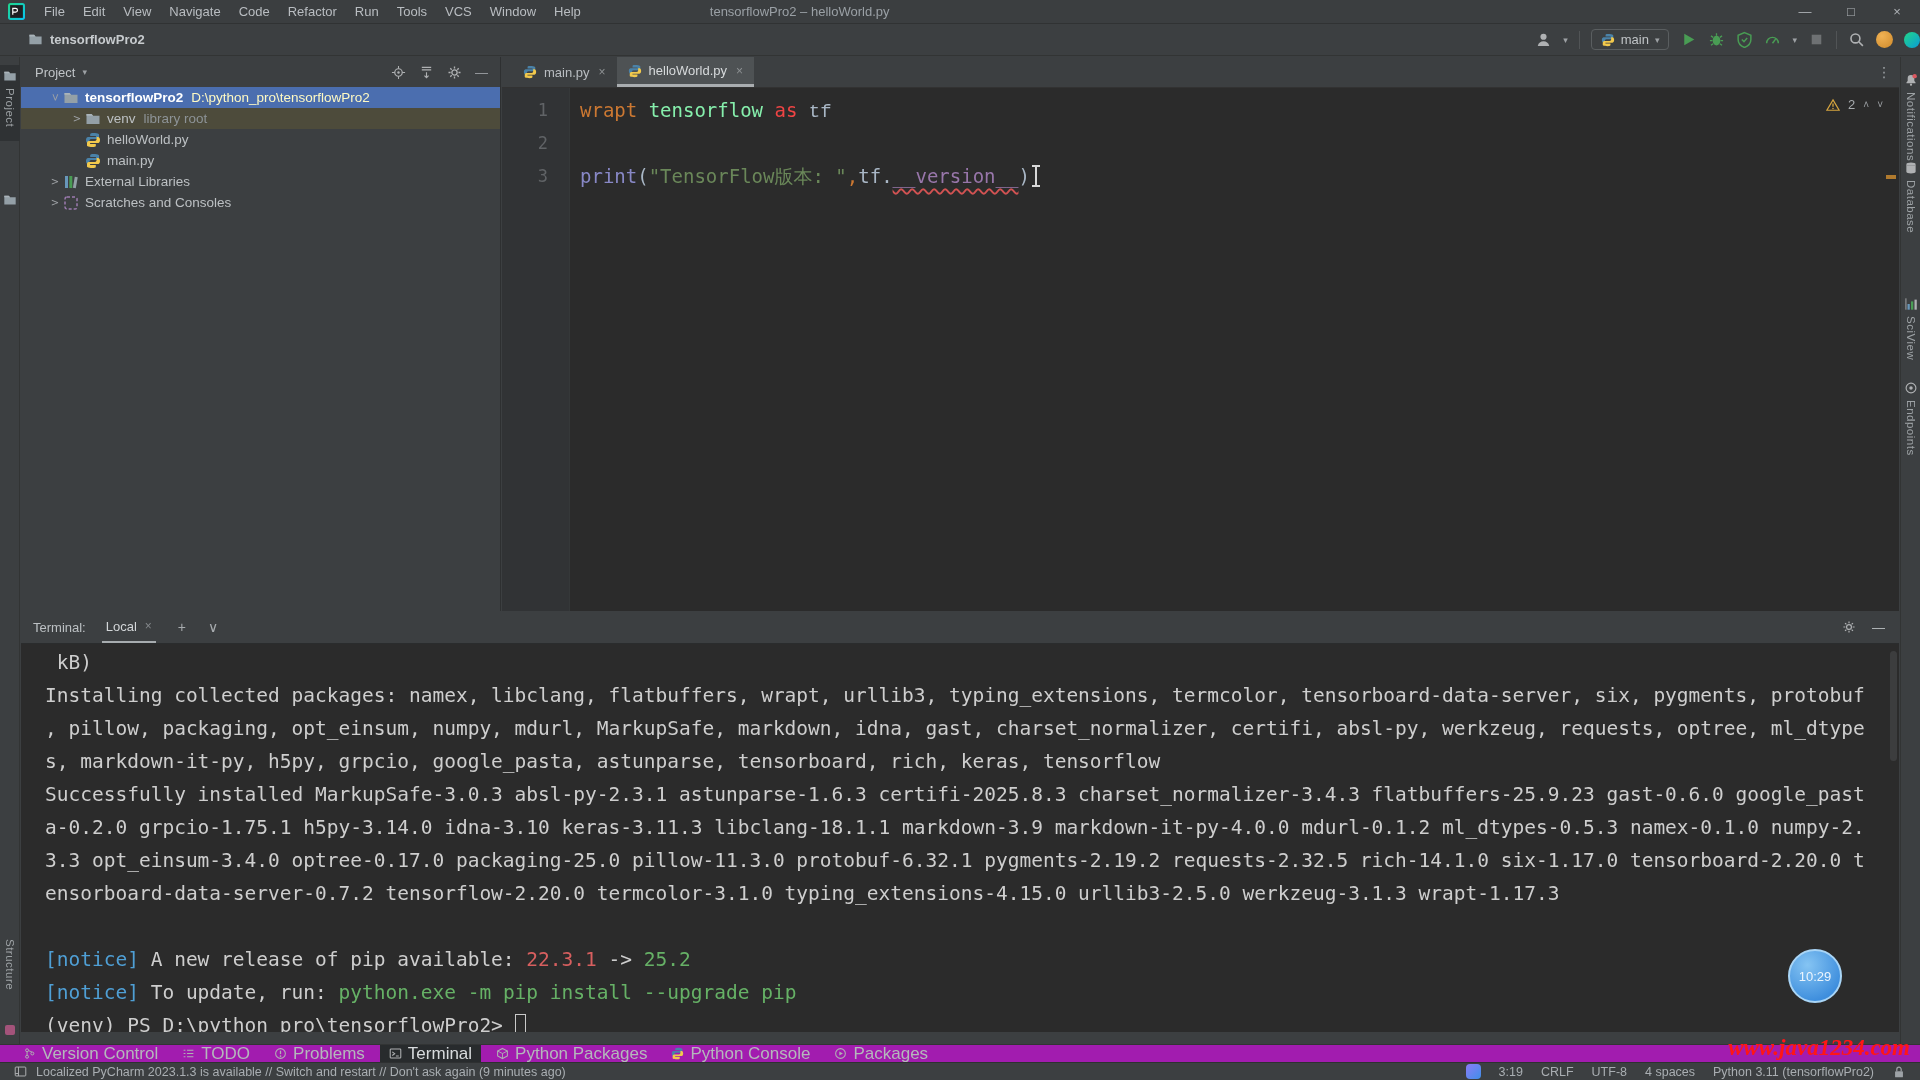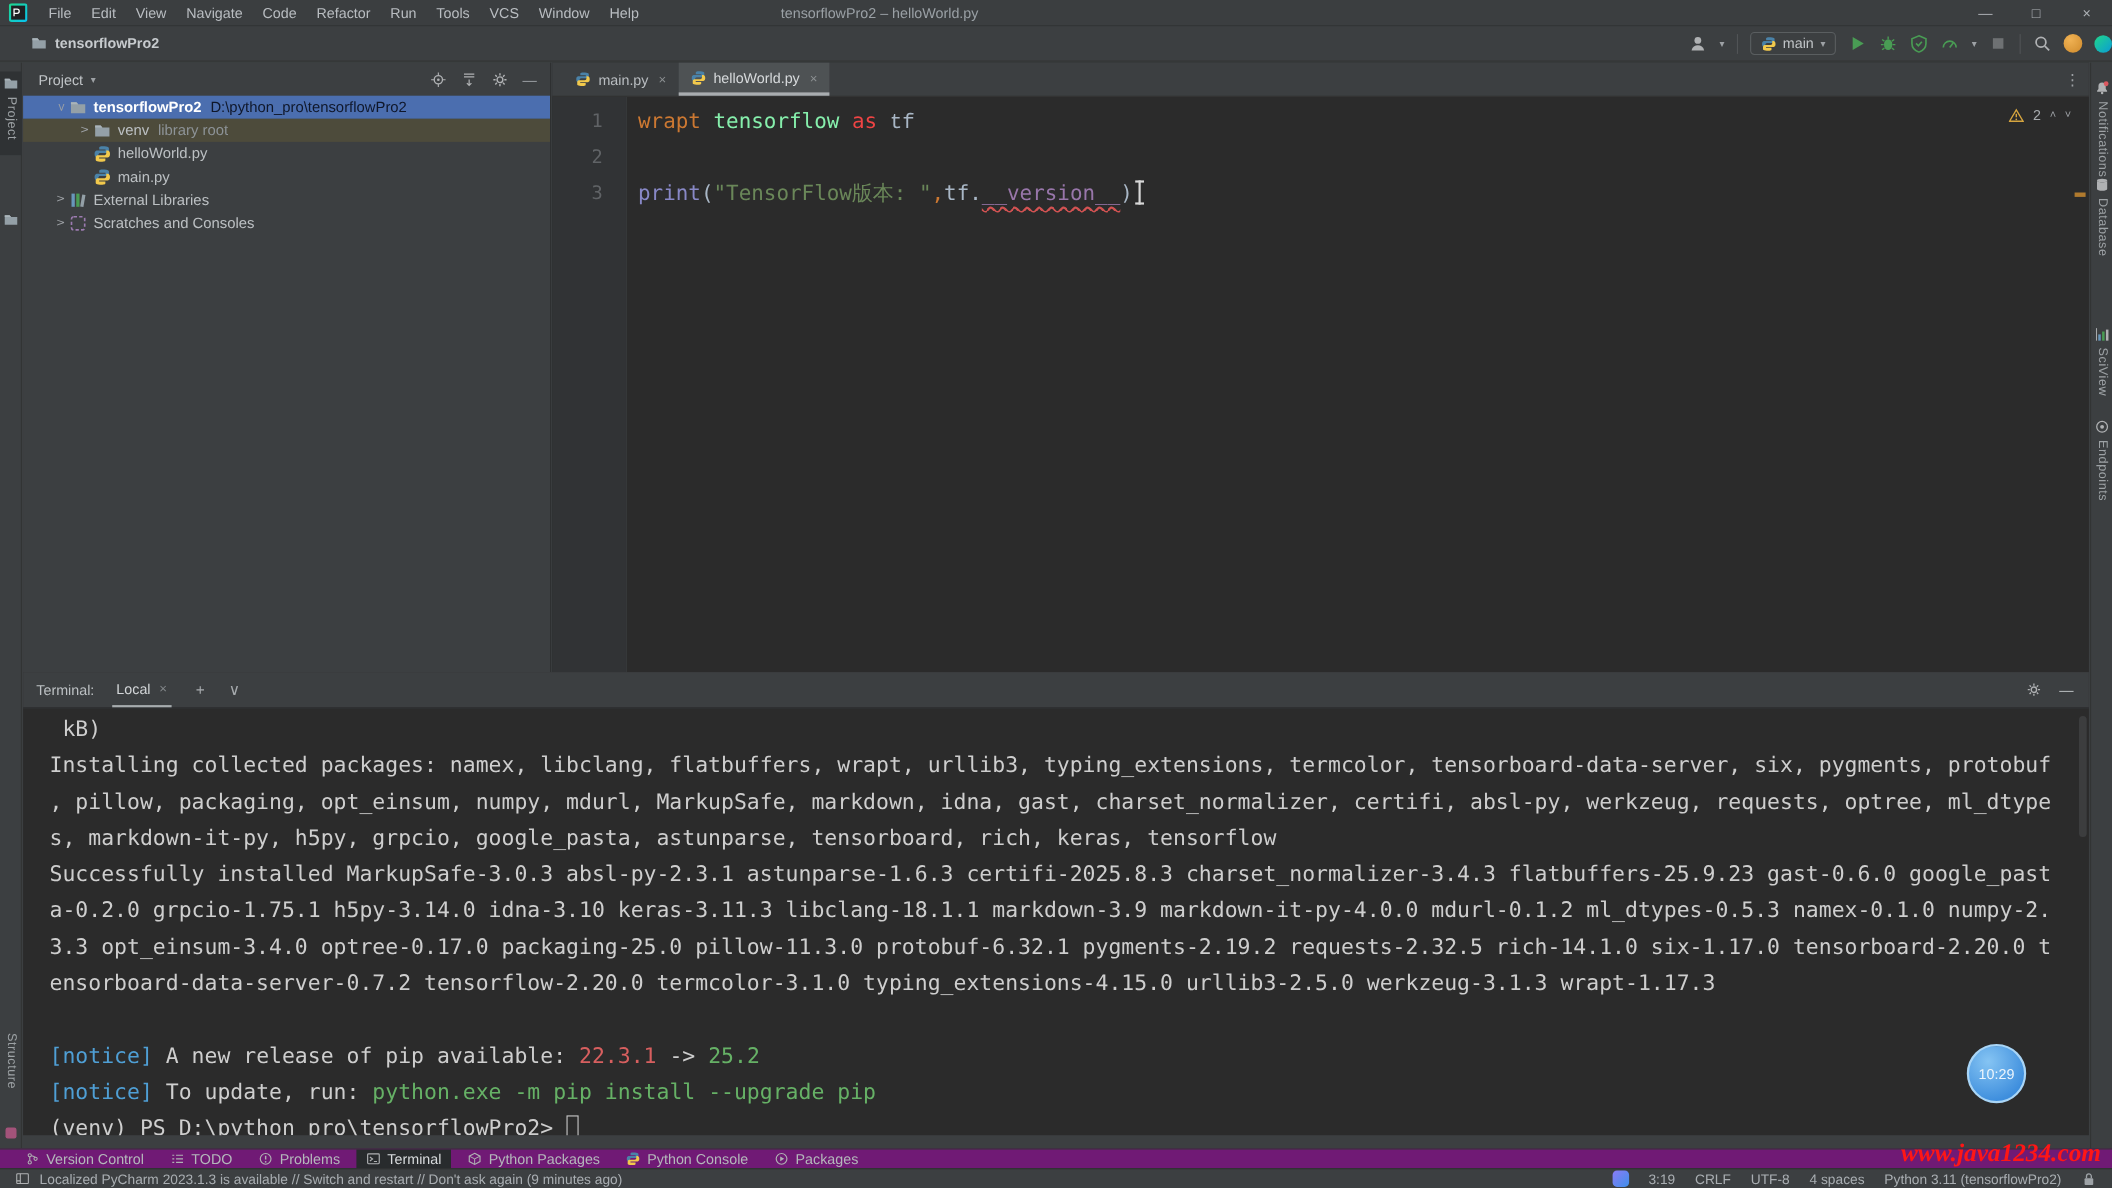--- a/index.html
+++ b/index.html
@@ -55,21 +55,21 @@
   .pp-icons .sicon{width:15px;height:15px;}
   .ppminus{color:#9da1a5;font-size:13px;}
   .tree-row{height:21px;display:flex;align-items:center;font-size:13.5px;color:#bcc0c3;white-space:nowrap;}
   .tree-row.selected{background:#4b6eaf;color:#e8ecf0;}
   .tree-row.library{background:#4d4b3b;}
   .chev{width:16px;font-size:10px;color:#9da1a5;text-align:center;flex:none;}
   .chev.down{transform:rotate(90deg);}
   .ticon{width:16px;height:16px;margin-right:6px;flex:none;}
   .tname.bold{font-weight:bold;color:#ffffff;}
   .thint{margin-left:8px;color:#8d9397;}
-  .tree-row.selected .thint{color:#0f172a;}
+  .tree-row.selected .thint{color:#fef9c3;}
 
   
   #editor{position:absolute;left:502px;top:57px;right:21px;height:554px;background:#2b2b2b;}
   .tabbar{height:31px;background:#3c3f41;border-bottom:1px solid #323232;display:flex;align-items:stretch;padding-left:10px;}
   .tab{display:flex;align-items:center;gap:7px;padding:0 11px;font-size:13px;color:#b9bdc1;}
   .tab .ic{width:14px;height:14px;}
   .tab .x{color:#8d9193;font-size:12px;margin-left:2px;}
   .tab.active{background:#4e5254;border-bottom:3px solid #a9adb0;color:#d7dadc;}
   .tab-overflow{margin-left:auto;margin-right:8px;align-self:center;color:#9da1a5;font-size:14px;letter-spacing:0;}
   .code-wrap{position:absolute;left:0;top:31px;right:0;bottom:0;padding-top:6px;}
@@ -102,23 +102,23 @@
   .th-right{margin-left:auto;display:flex;align-items:center;gap:16px;margin-right:14px;}
   .term-body{position:absolute;left:0;top:33px;right:0;bottom:0;padding:2px 0 0 24px;
              font-family:"DejaVu Sans Mono",monospace;font-size:19.5px;line-height:33px;
              color:#cecece;white-space:pre;overflow:hidden;}
   .tl{height:33px;}
   .term-cursor{display:inline-block;width:11px;height:22px;border:1.5px solid #c9c9c9;vertical-align:-4px;}
   .term-scrollbar{position:absolute;right:2px;top:40px;width:7px;height:110px;background:#4a4d4f;
                   border-radius:4px;opacity:.55;}
 
   
-  #bottombar{position:absolute;left:0;right:0;bottom:18px;height:18px;background:#701a75;
+  #bottombar{position:absolute;left:0;right:0;bottom:18px;height:18px;background:#a21caf;
              border-top:1px solid #323434;display:flex;align-items:center;gap:6px;
-             font-size:13px;padding-left:14px;}
+             font-size:17px;padding-left:14px;}
   .bb-item{display:flex;align-items:center;gap:6px;padding:0 9px;height:18px;color:#b4b8bb;}
   .bb-item.active{background:#282b2d;color:#d8dbdd;}
   .bb-item .sicon{width:13px;height:13px;}
 
   #statusbar{position:absolute;left:0;right:0;bottom:0;height:18px;background:#3c3f41;
              border-top:1px solid #2e3031;display:flex;align-items:center;font-size:12.5px;
              color:#a9aeb2;padding:0 14px;}
   .sb-left{display:flex;align-items:center;gap:9px;}
   .sb-left .sicon{width:13px;height:13px;}
   .sb-right{margin-left:auto;display:flex;align-items:center;gap:18px;}

